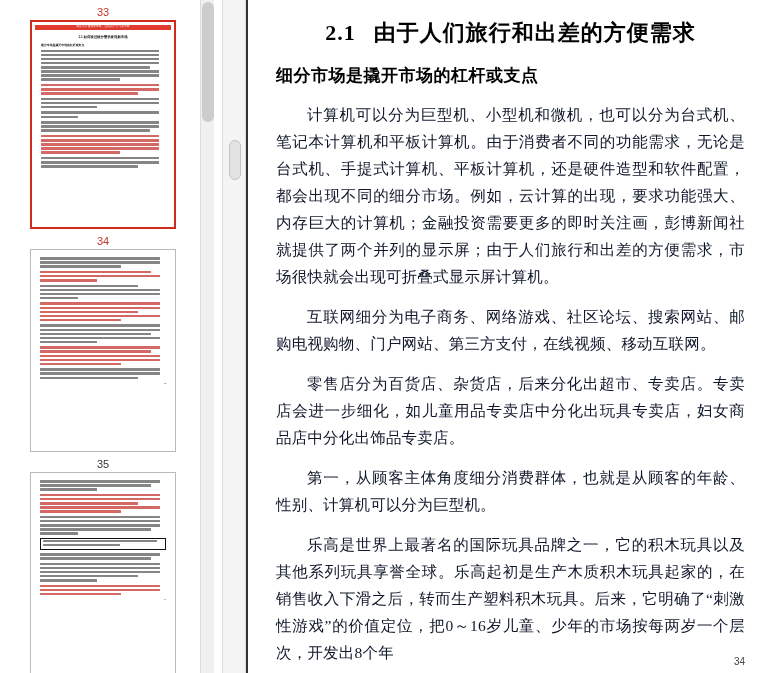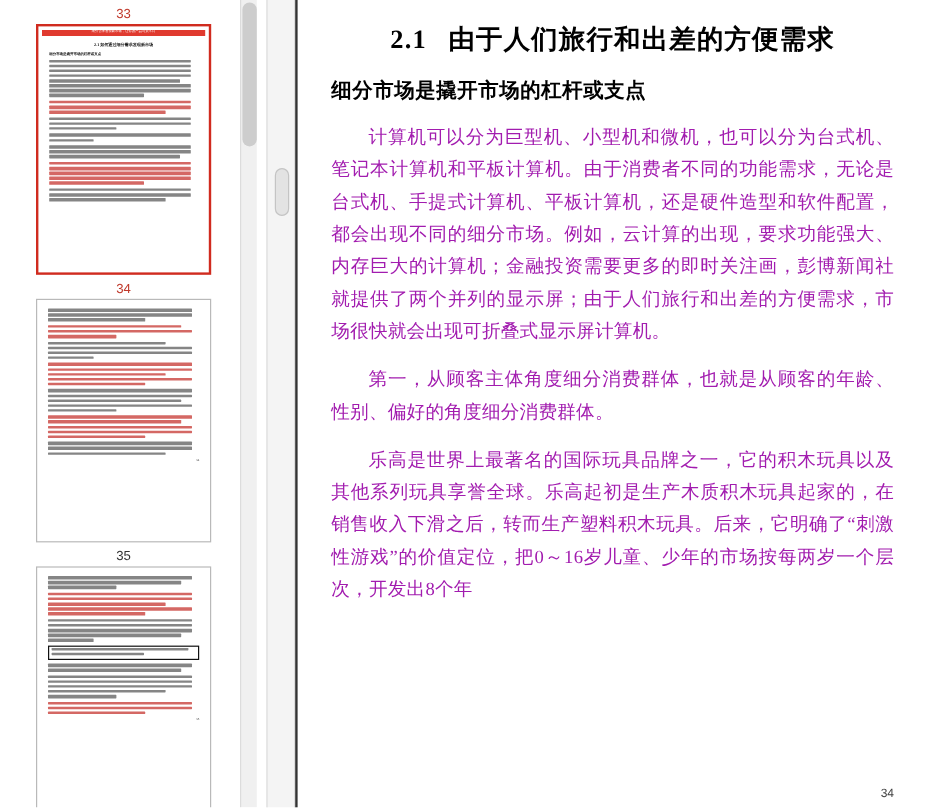--- a/index.html
+++ b/index.html
@@ -187,21 +187,21 @@
     margin: 0 0 14px 0;
     color: #000;
     letter-spacing: .5px;
   }
   p.body {
     font-size: 15.5px;
     line-height: 27px;
     margin: 0 0 13px 0;
     text-align: justify;
     text-indent: 2em;
-    color: #a21caf;
+    color: #0f172a;
     letter-spacing: .2px;
   }
   #reader-pagenum {
     position: absolute;
     right: 26px;
     bottom: 6px;
     font-family: "Liberation Sans", sans-serif;
     font-size: 10px;
     color: #444;
   }
@@ -378,19 +378,21 @@
     <div id="splitter-handle"></div>
   </div>
 
   <div id="reader">
     <h1 class="sec-title">
       <span class="num">2.1</span><span>由于人们旅行和出差的方便需求</span>
     </h1>
     <h2 class="sub-title">细分市场是撬开市场的杠杆或支点</h2>
 
     <p class="body">计算机可以分为巨型机、小型机和微机，也可以分为台式机、笔记本计算机和平板计算机。由于消费者不同的功能需求，无论是台式机、手提式计算机、平板计算机，还是硬件造型和软件配置，都会出现不同的细分市场。例如，云计算的出现，要求功能强大、内存巨大的计算机；金融投资需要更多的即时关注画，彭博新闻社就提供了两个并列的显示屏；由于人们旅行和出差的方便需求，市场很快就会出现可折叠式显示屏计算机。</p>
-    <p class="body">第一，从顾客主体角度细分消费群体，也就是从顾客的年龄、性别、偏好的角度细分消费群体。</p>
+    <p class="body">互联网细分为电子商务、网络游戏、社区论坛、搜索网站、邮购电视购物、门户网站、第三方支付，在线视频、移动互联网。</p>
+    <p class="body">零售店分为百货店、杂货店，后来分化出超市、专卖店。专卖店会进一步细化，如儿童用品专卖店中分化出玩具专卖店，妇女商品店中分化出饰品专卖店。</p>
+    <p class="body">第一，从顾客主体角度细分消费群体，也就是从顾客的年龄、性别、计算机可以分为巨型机。</p>
     <p class="body">乐高是世界上最著名的国际玩具品牌之一，它的积木玩具以及其他系列玩具享誉全球。乐高起初是生产木质积木玩具起家的，在销售收入下滑之后，转而生产塑料积木玩具。后来，它明确了“刺激性游戏”的价值定位，把0～16岁儿童、少年的市场按每两岁一个层次，开发出8个年</p>
 
     <div id="reader-pagenum">34</div>
   </div>
 
 </div>
 
 </body></html>

